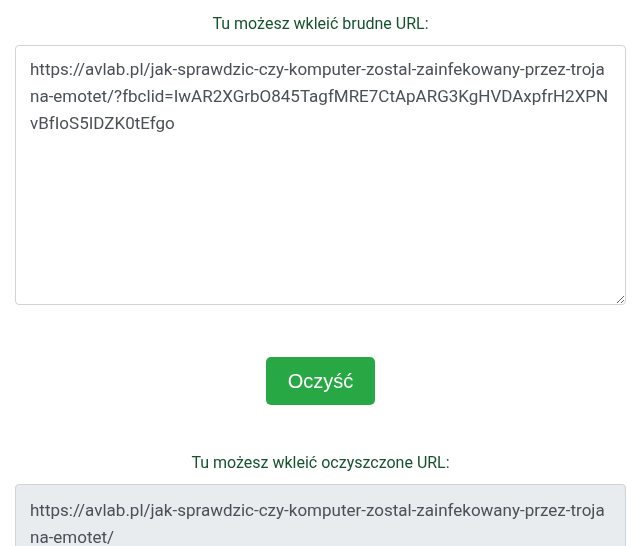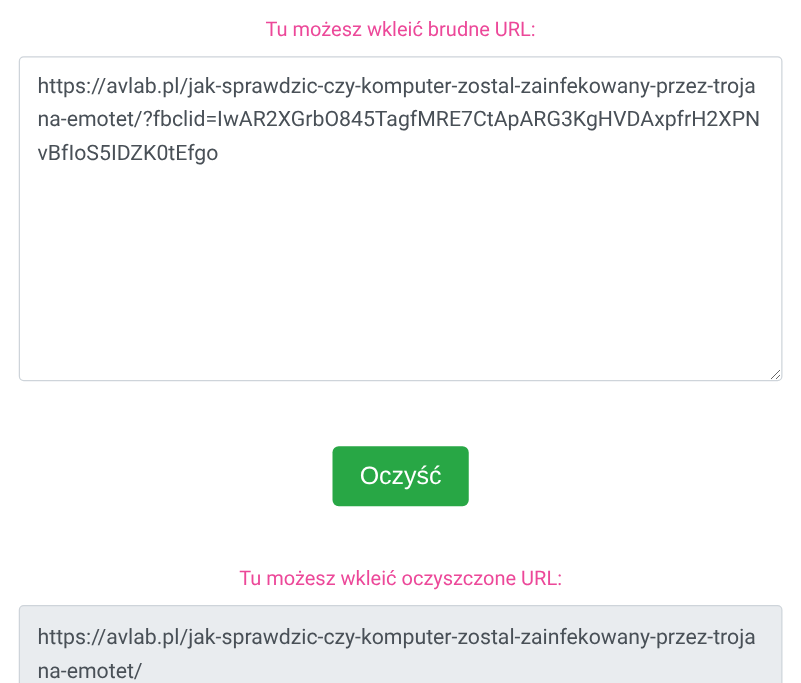--- a/index.html
+++ b/index.html
@@ -14,21 +14,21 @@
       width: 641px;
       padding: 0;
     }
     .container {
       width: 100%;
       padding: 0 15px;
     }
     .label {
       text-align: center;
       font-size: 16px;
-      color: #ec4899;
+      color: #14532d;
       margin-top: 14px;
       margin-bottom: 12px;
       font-weight: 400;
     }
     .textarea-input {
       width: 100%;
       min-height: 260px;
       padding: 10px 14px;
       font-size: 17px;
       line-height: 1.6;

